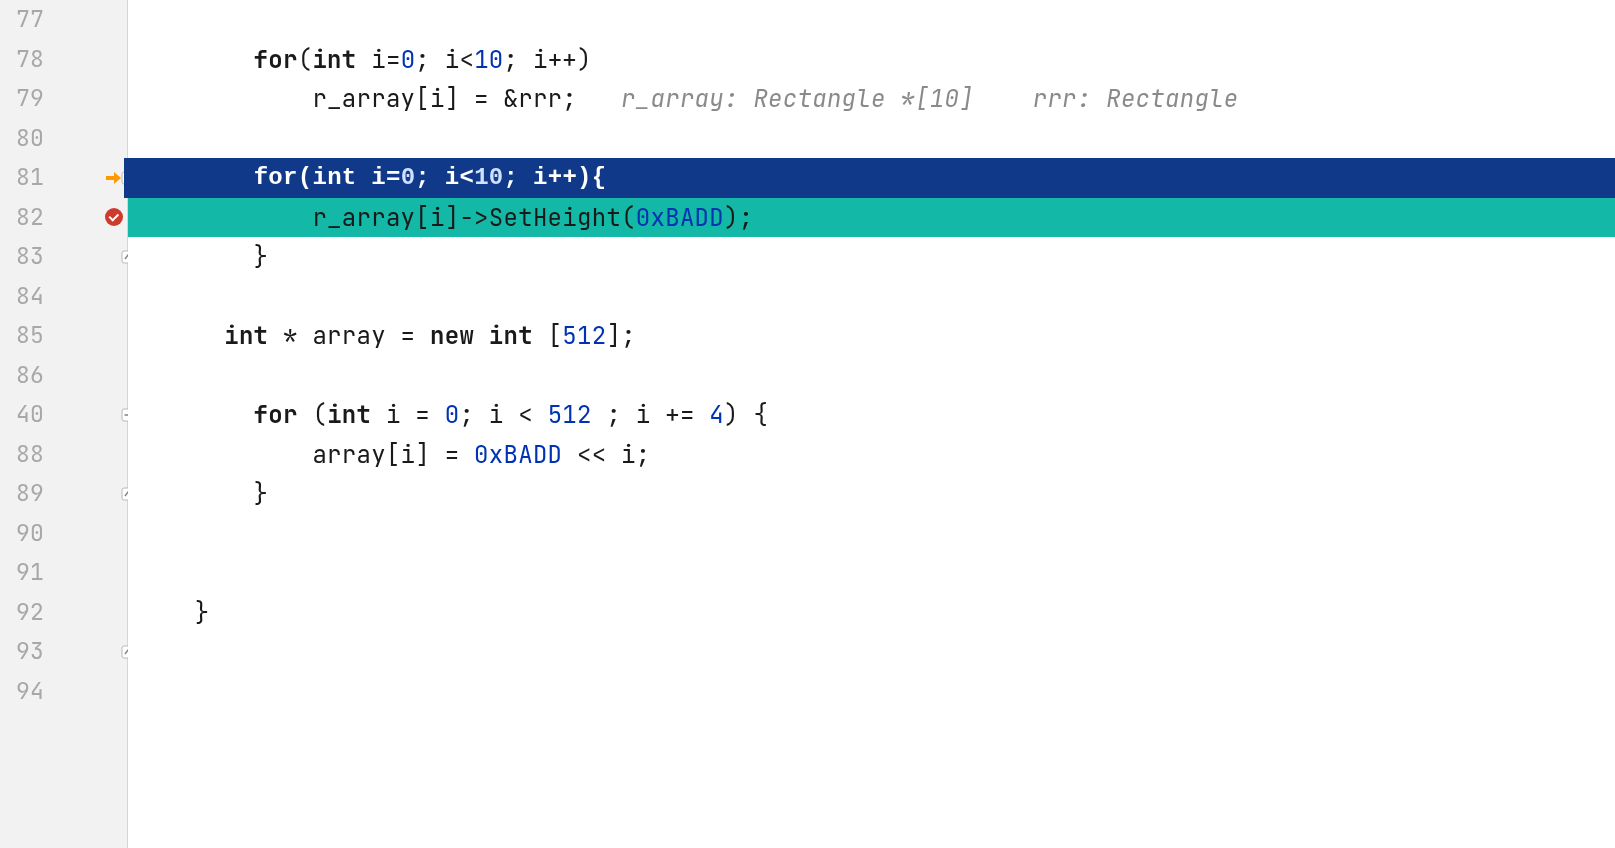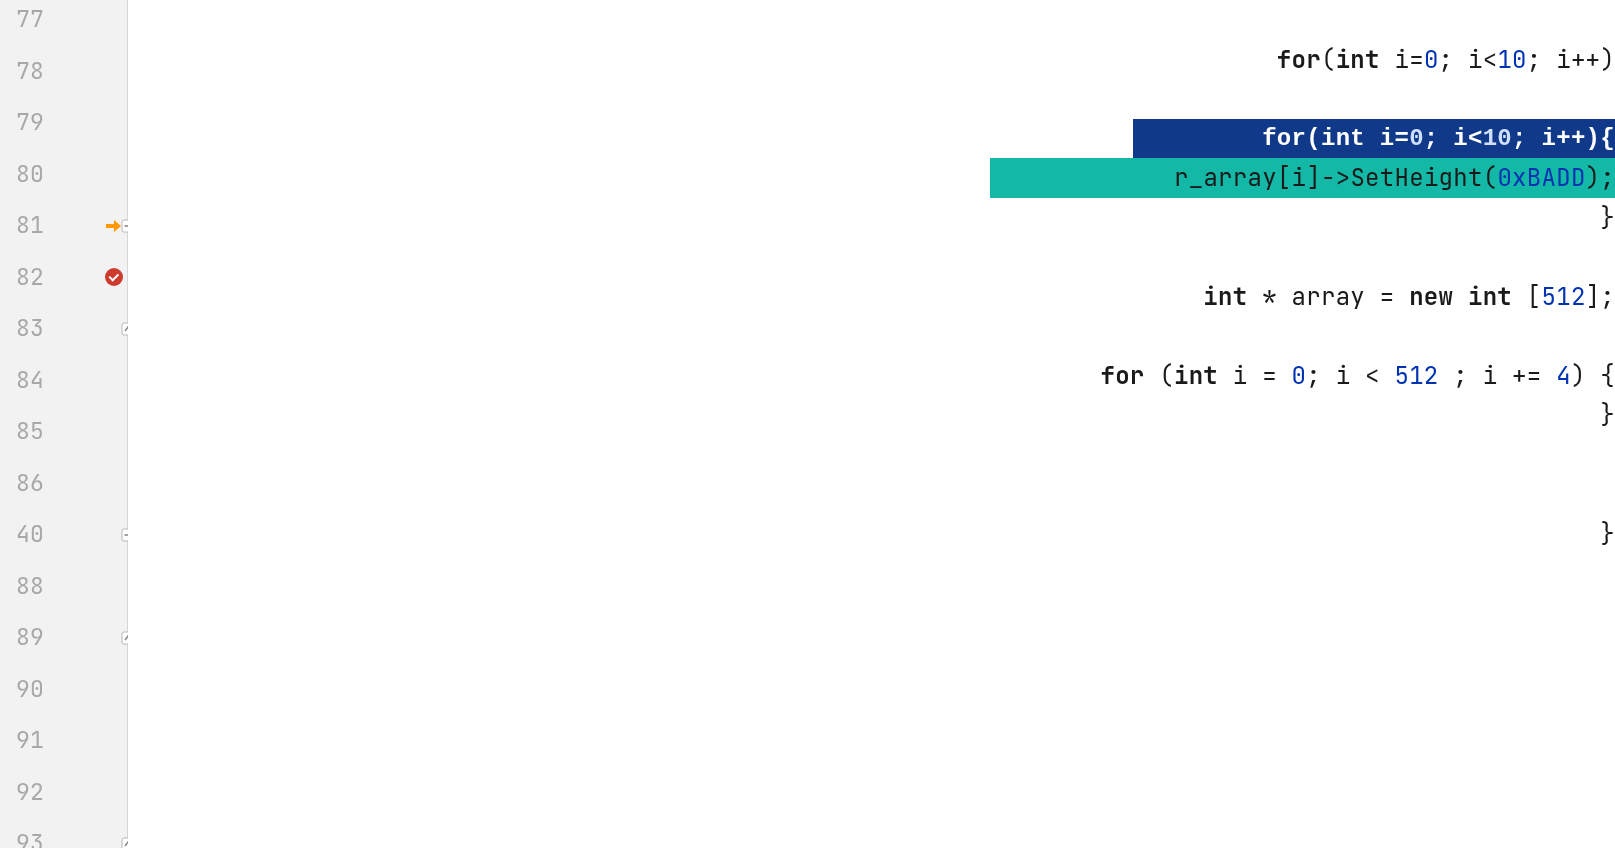--- a/index.html
+++ b/index.html
@@ -18,27 +18,25 @@
   }
   .gutter {
     width: 128px;
     min-width: 128px;
     background: #f2f2f2;
     border-right: 1px solid #d6d6d6;
     display: flex;
     flex-direction: column;
     position: relative;
     user-select: none;
-    gap: 12px;
   }
   .code-area {
     flex: 1;
     background: #ffffff;
     position: relative;
-    align-items: flex-end;
   }
   .row {
     height: 39.5px;
     line-height: 39.5px;
     display: flex;
     align-items: center;
     position: relative;
   }
   .gutter .row { justify-content: flex-start; }
   .lnum {
@@ -243,27 +241,29 @@
         </span>
       </div>
       <div class="row">
         <span class="lnum">94</span>
         <span class="gutter-icons"></span>
       </div>
     </div>
   <div class="code-area rows" id="code">
       <div class="row"><span class="code-line"></span></div>
       <div class="row"><span class="code-line"><span class="tok-plain">        </span><span class="tok-kw">for</span><span class="tok-plain">(</span><span class="tok-kw">int</span><span class="tok-plain"> i=</span><span class="tok-num">0</span><span class="tok-plain">; i&lt;</span><span class="tok-num">10</span><span class="tok-plain">; i++)</span></span></div>
+      <div class="row"><span class="code-line"><span class="tok-plain">            </span><span class="tok-plain">r_array[i] = &amp;rrr;   </span><span class="tok-hint">r_array: Rectangle *[10]    rrr: Rectangle</span></span></div>
       <div class="row"><span class="code-line"></span></div>
       <div class="row highlight-exec"><span class="code-line"><span class="tok-plain">        </span><span class="tok-kw">for</span><span class="tok-plain">(</span><span class="tok-kw">int</span><span class="tok-plain"> i=</span><span class="tok-num">0</span><span class="tok-plain">; i&lt;</span><span class="tok-num">10</span><span class="tok-plain">; i++){</span></span></div>
       <div class="row highlight-bp"><span class="code-line"><span class="tok-plain">            </span><span class="tok-plain">r_array[i]-&gt;SetHeight(</span><span class="tok-num">0xBADD</span><span class="tok-plain">);</span></span></div>
       <div class="row"><span class="code-line"><span class="tok-plain">        </span><span class="tok-plain">}</span></span></div>
       <div class="row"><span class="code-line"></span></div>
       <div class="row"><span class="code-line"><span class="tok-plain">      </span><span class="tok-kw">int</span><span class="tok-plain"> * array = </span><span class="tok-kw">new</span><span class="tok-plain"> </span><span class="tok-kw">int</span><span class="tok-plain"> [</span><span class="tok-num">512</span><span class="tok-plain">];</span></span></div>
       <div class="row"><span class="code-line"></span></div>
       <div class="row"><span class="code-line"><span class="tok-plain">        </span><span class="tok-kw">for</span><span class="tok-plain"> (</span><span class="tok-kw">int</span><span class="tok-plain"> i = </span><span class="tok-num">0</span><span class="tok-plain">; i &lt; </span><span class="tok-num">512</span><span class="tok-plain"> ; i += </span><span class="tok-num">4</span><span class="tok-plain">) {</span></span></div>
+      <div class="row"><span class="code-line"><span class="tok-plain">            </span><span class="tok-plain">array[i] = </span><span class="tok-num">0xBADD</span><span class="tok-plain"> &lt;&lt; i;</span></span></div>
       <div class="row"><span class="code-line"><span class="tok-plain">        </span><span class="tok-plain">}</span></span></div>
       <div class="row"><span class="code-line"></span></div>
       <div class="row"><span class="code-line"></span></div>
       <div class="row"><span class="code-line"><span class="tok-plain">    </span><span class="tok-plain">}</span></span></div>
       <div class="row"><span class="code-line"></span></div>
     </div>
 </div>
 
 </body></html>

